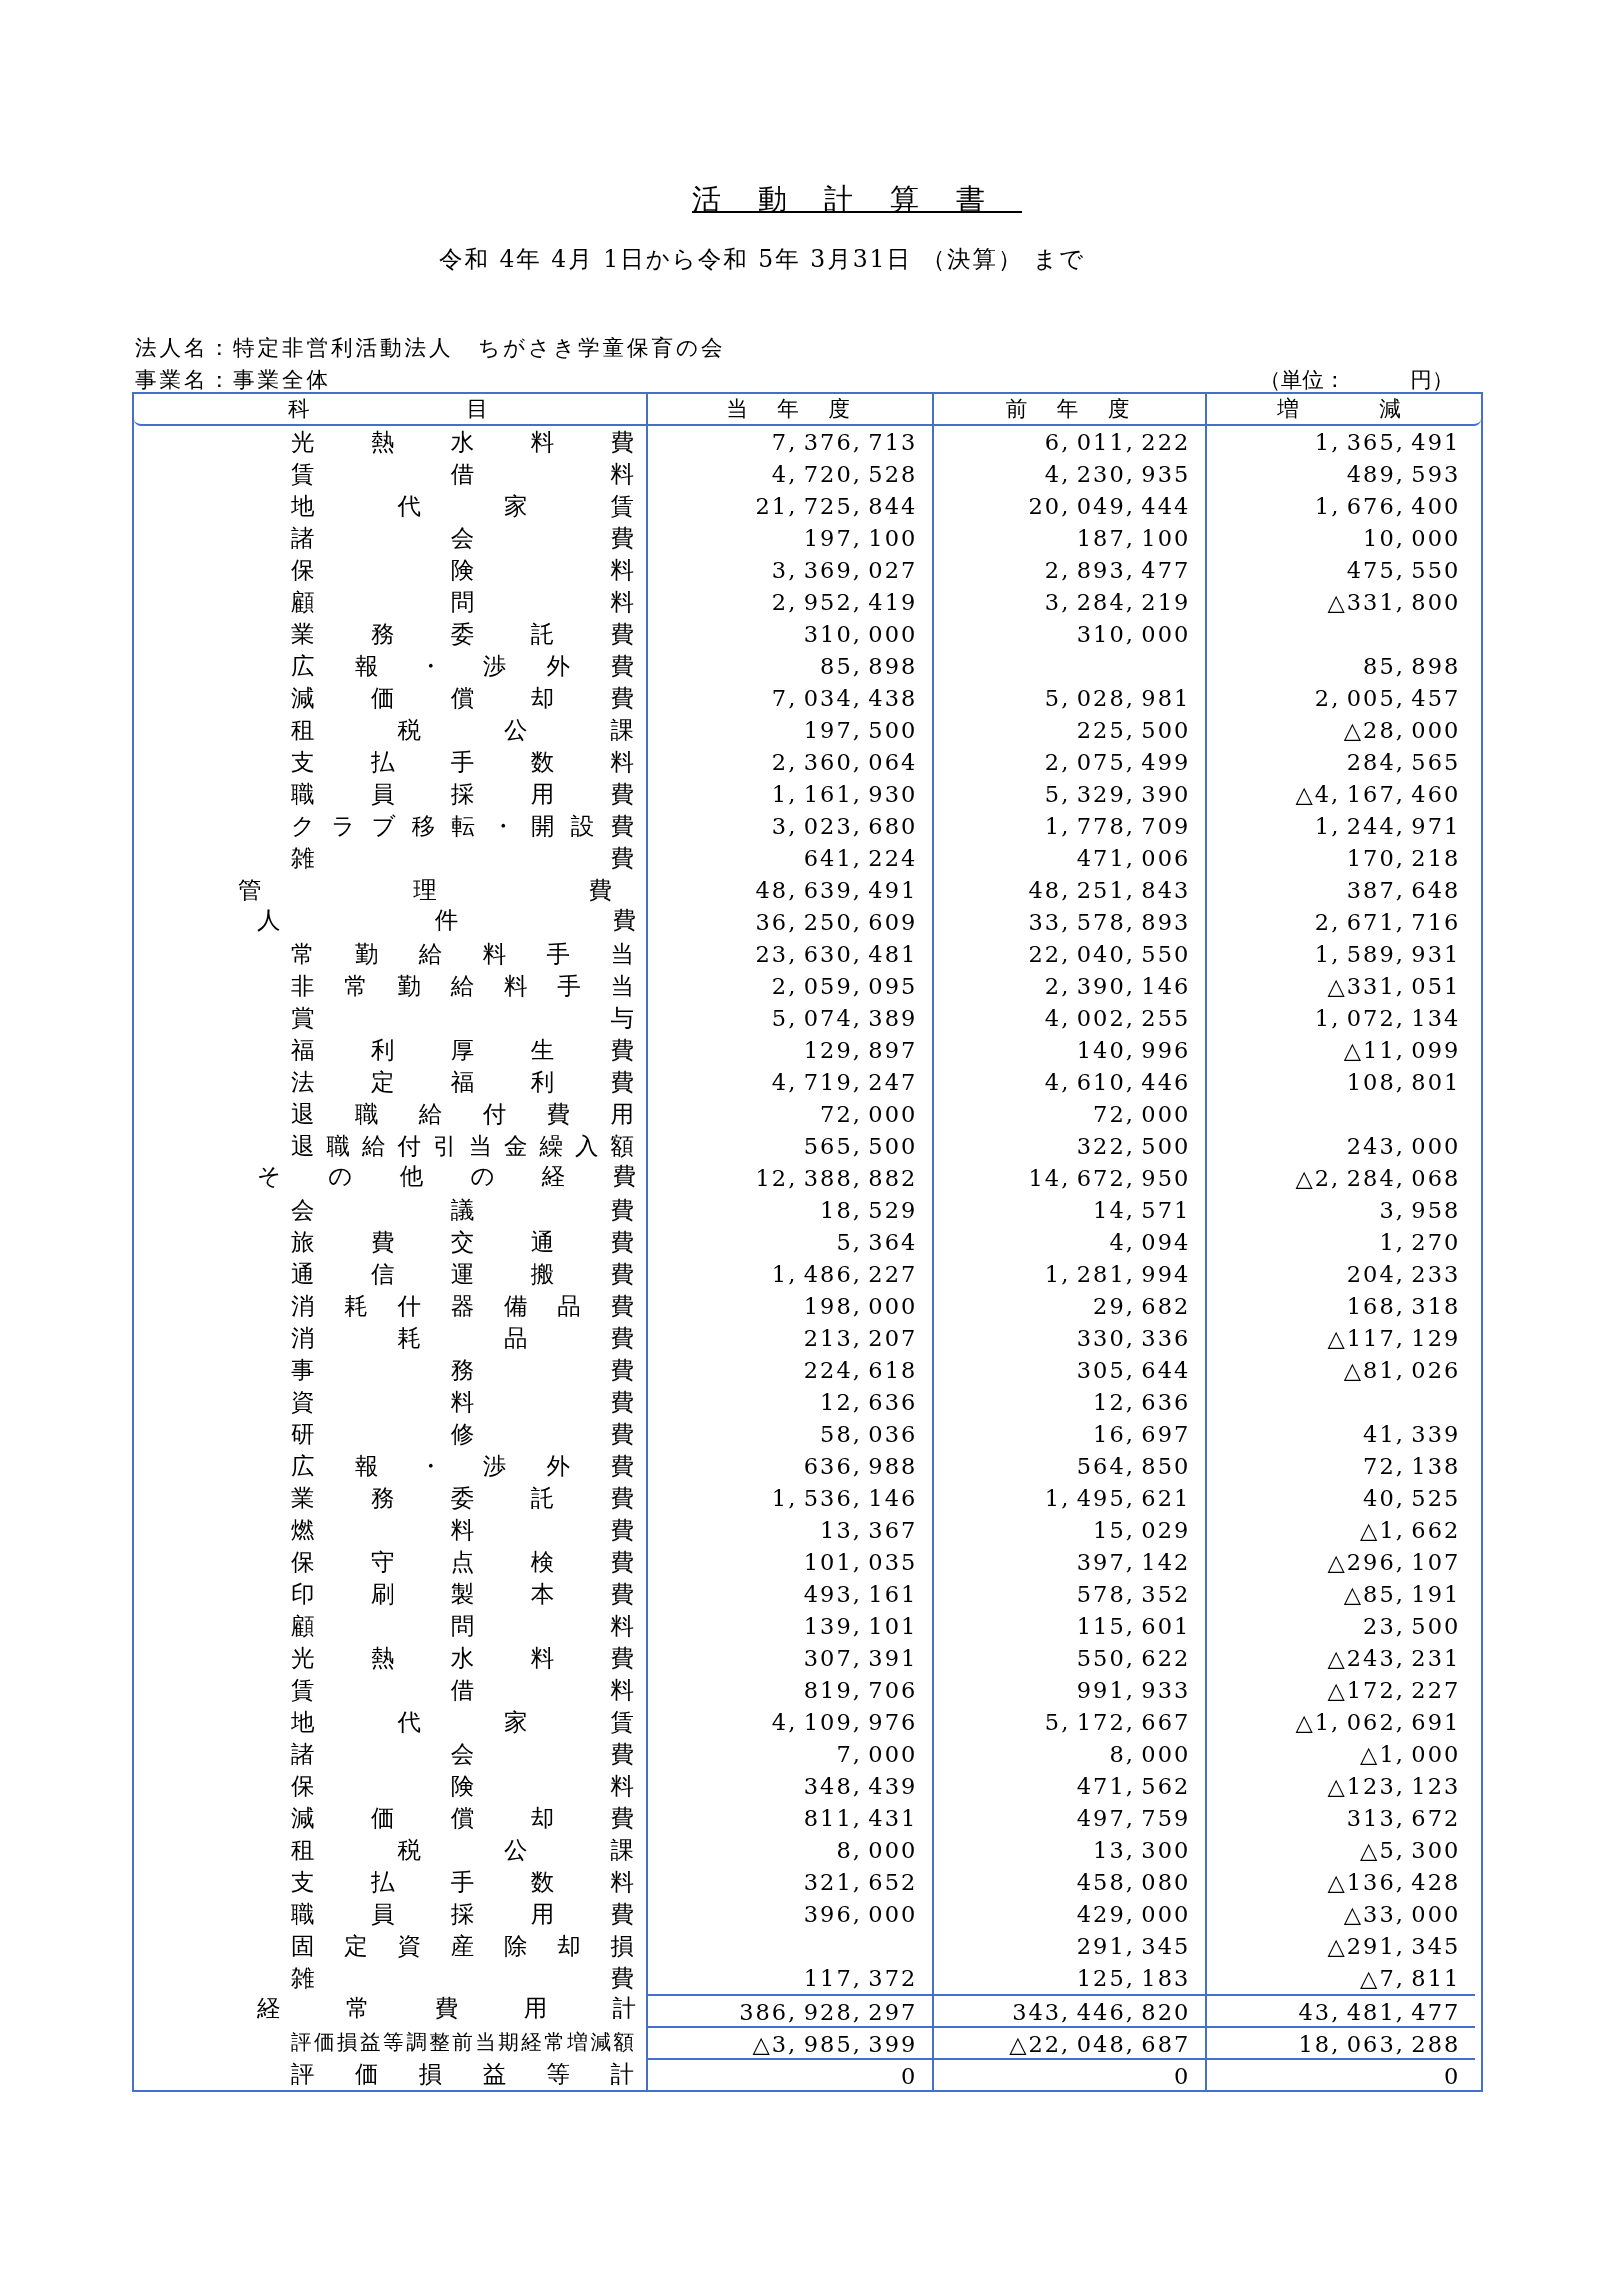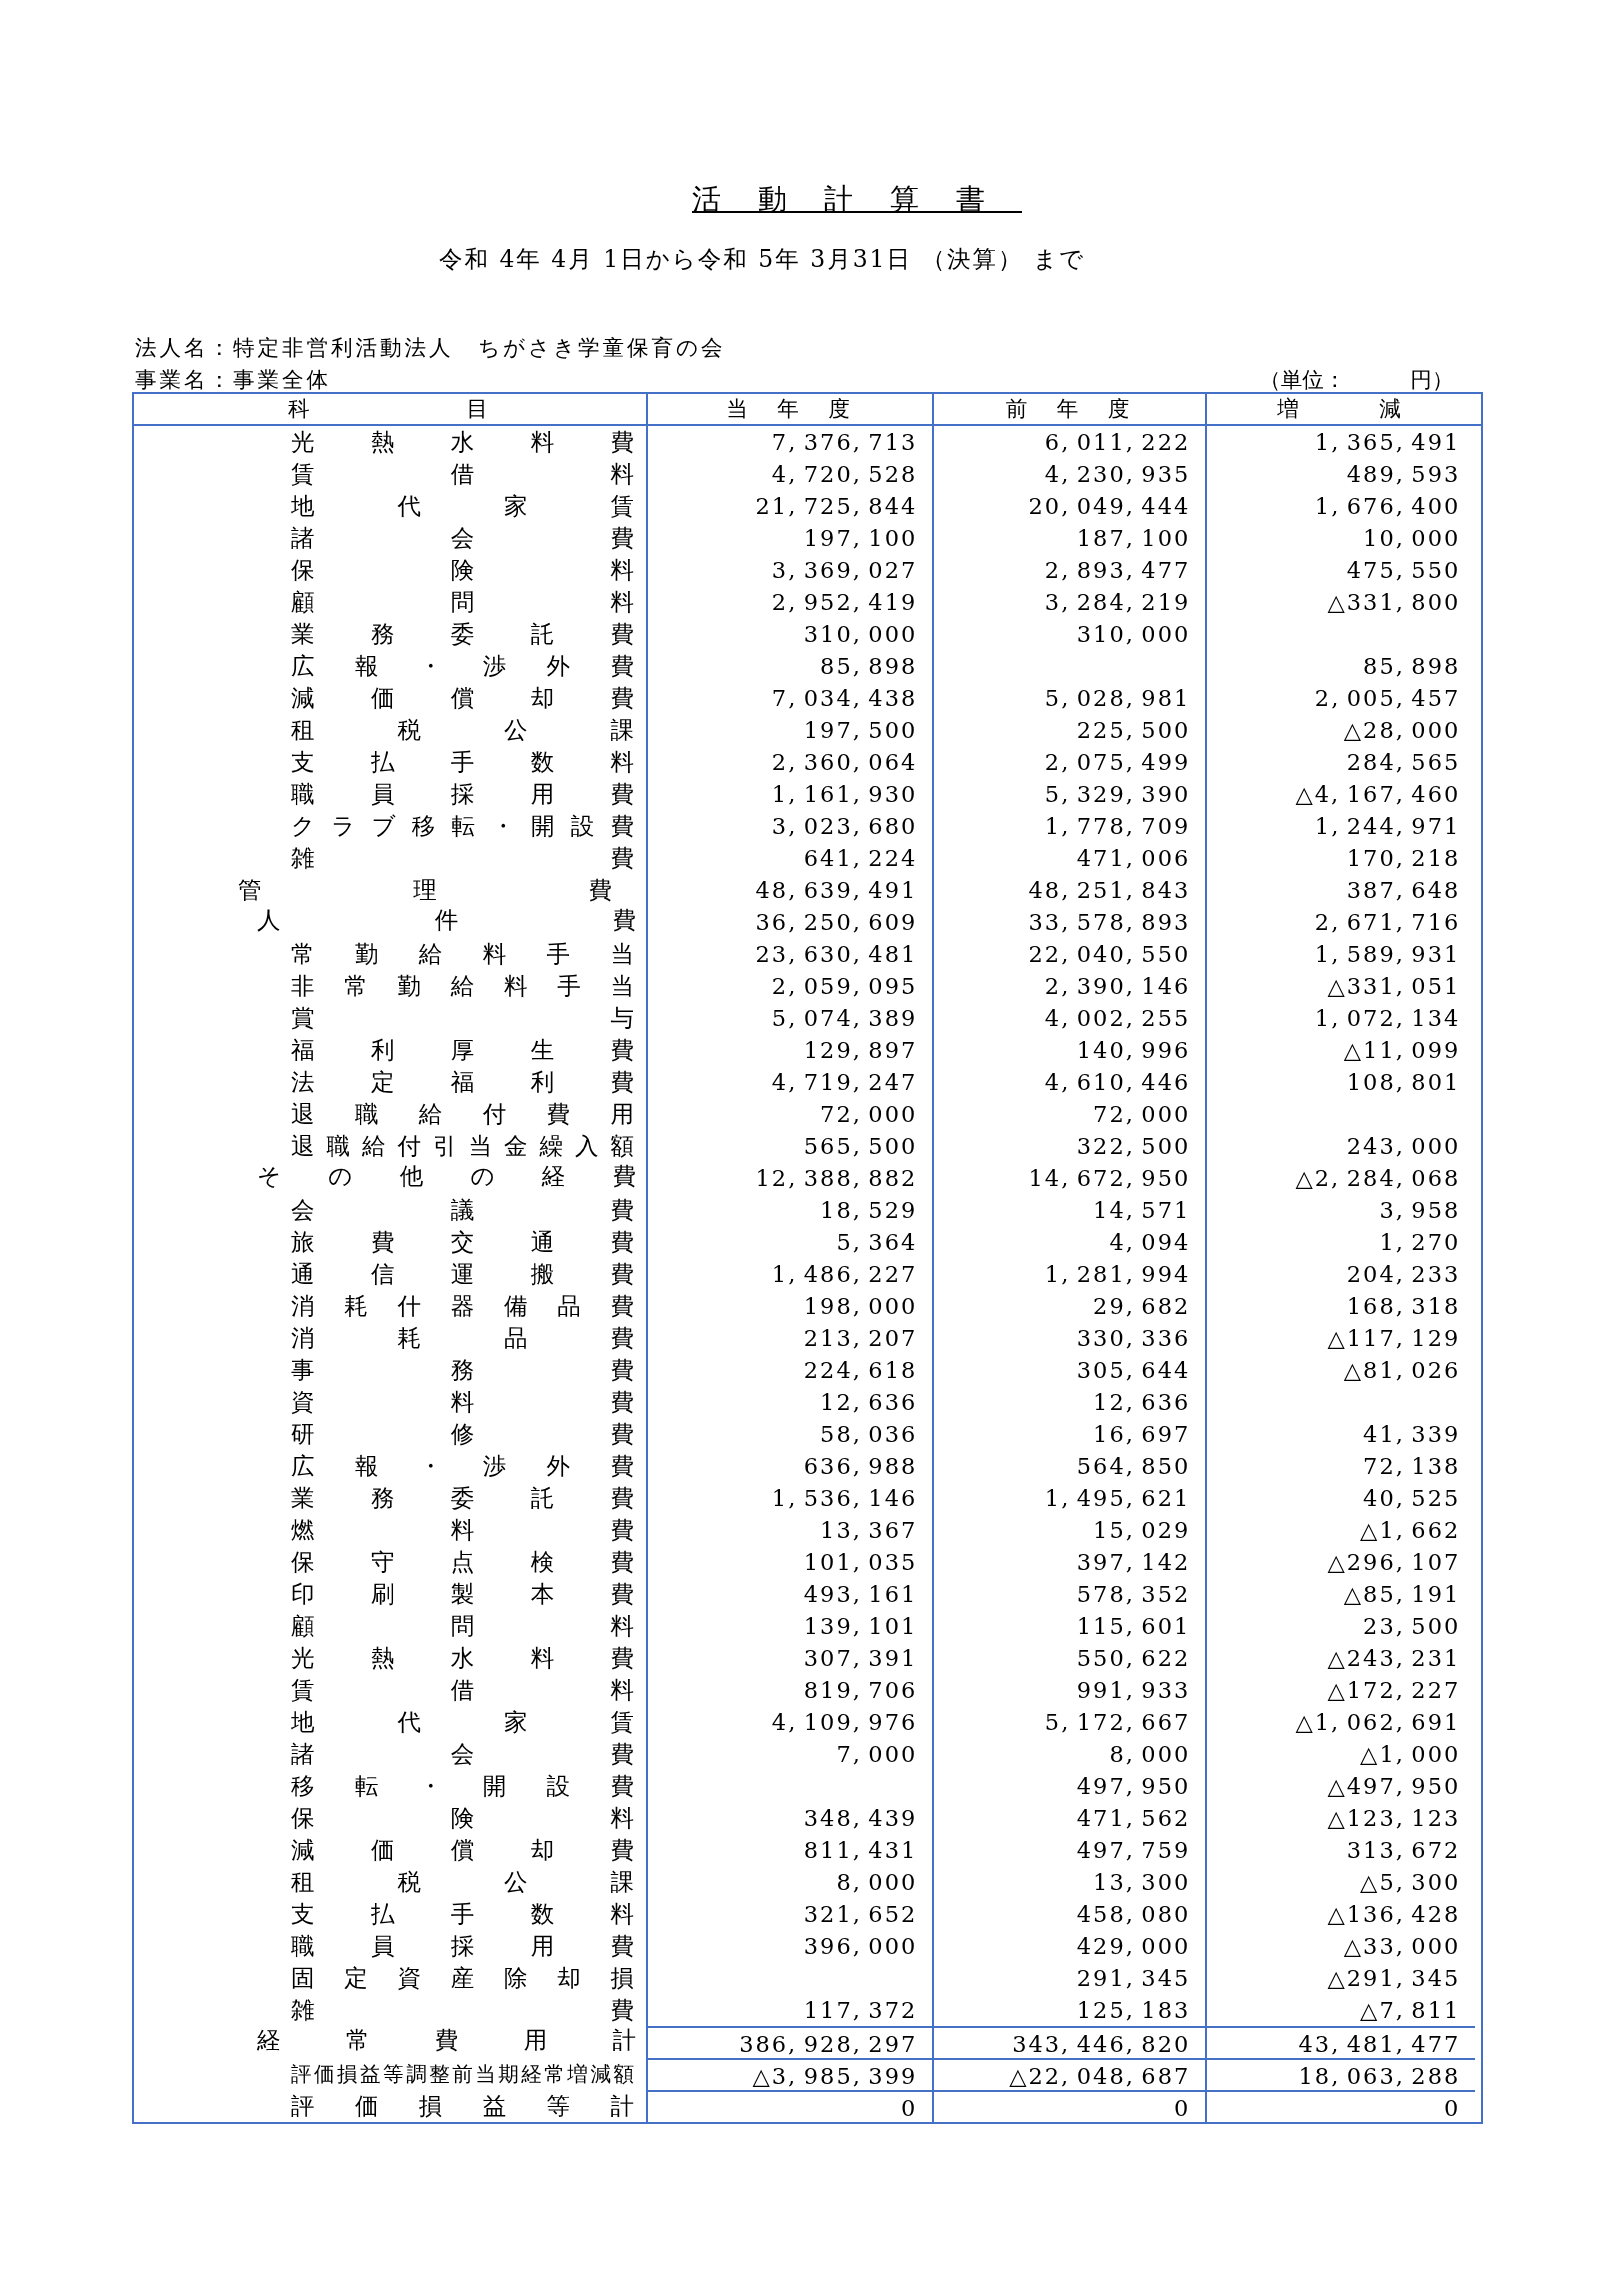--- a/index.html
+++ b/index.html
@@ -36,20 +36,21 @@
 
   .acc-table {
     position: absolute; left: 132px; top: 392px; width: 1347px;
     border: 2.9px solid var(--blue);
     box-sizing: content-box;
     background: #fff;
   }
   .hrow, .row {
     display: grid;
     grid-template-columns: 512px 286px 273px 270px;
+    border-radius: 7px;
   }
   .hrow { height: 30px; line-height: 30px; border-bottom: 2.9px solid var(--blue); }
   .hcell {
     text-align: center; font-size: 21.6px; letter-spacing: 3.9px;
     white-space: pre; overflow: visible;
   }
   .h-cur, .h-prev, .h-diff { border-left: 2px solid var(--blue); }
 
   .row { height: 32px; line-height: 32px; }
   .c-item { position: relative; overflow: visible; }
@@ -422,28 +423,20 @@
         <div class="row lvl3">
       <div class="c-item">
             <span class="jlabel">諸会費</span>
           </div>
       <div class="c-cur">7, 000</div>
       <div class="c-prev">8, 000</div>
       <div class="c-diff">△1, 000</div>
     </div>
         <div class="row lvl3">
       <div class="c-item">
-            <span class="jlabel">移転・開設費</span>
-          </div>
-      <div class="c-cur"></div>
-      <div class="c-prev">497, 950</div>
-      <div class="c-diff">△497, 950</div>
-    </div>
-        <div class="row lvl3">
-      <div class="c-item">
             <span class="jlabel">保険料</span>
           </div>
       <div class="c-cur">348, 439</div>
       <div class="c-prev">471, 562</div>
       <div class="c-diff">△123, 123</div>
     </div>
         <div class="row lvl3">
       <div class="c-item">
             <span class="jlabel">減価償却費</span>
           </div>

